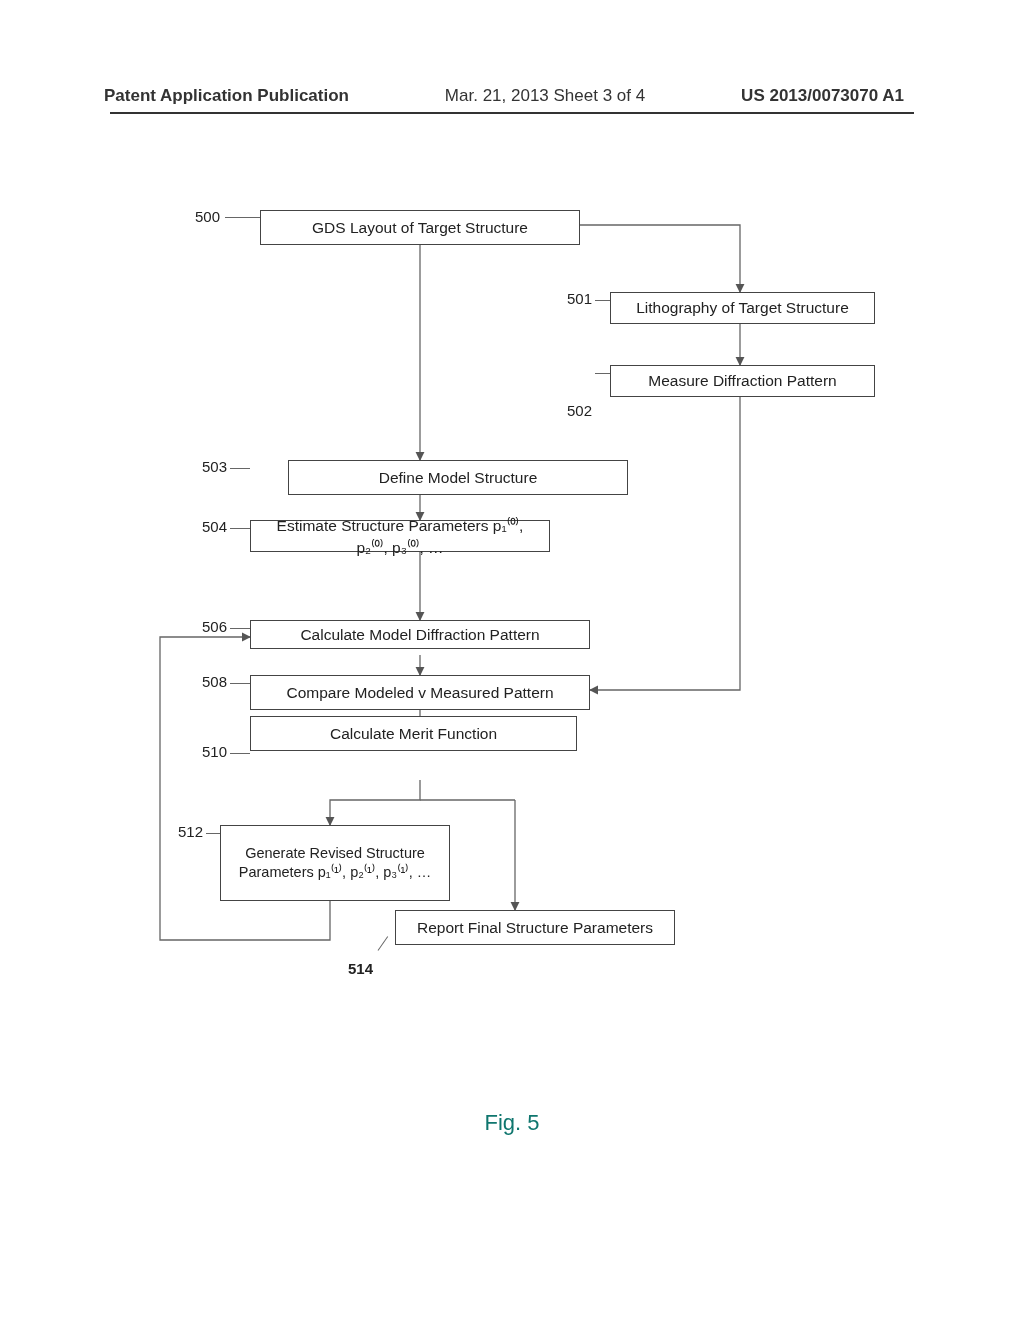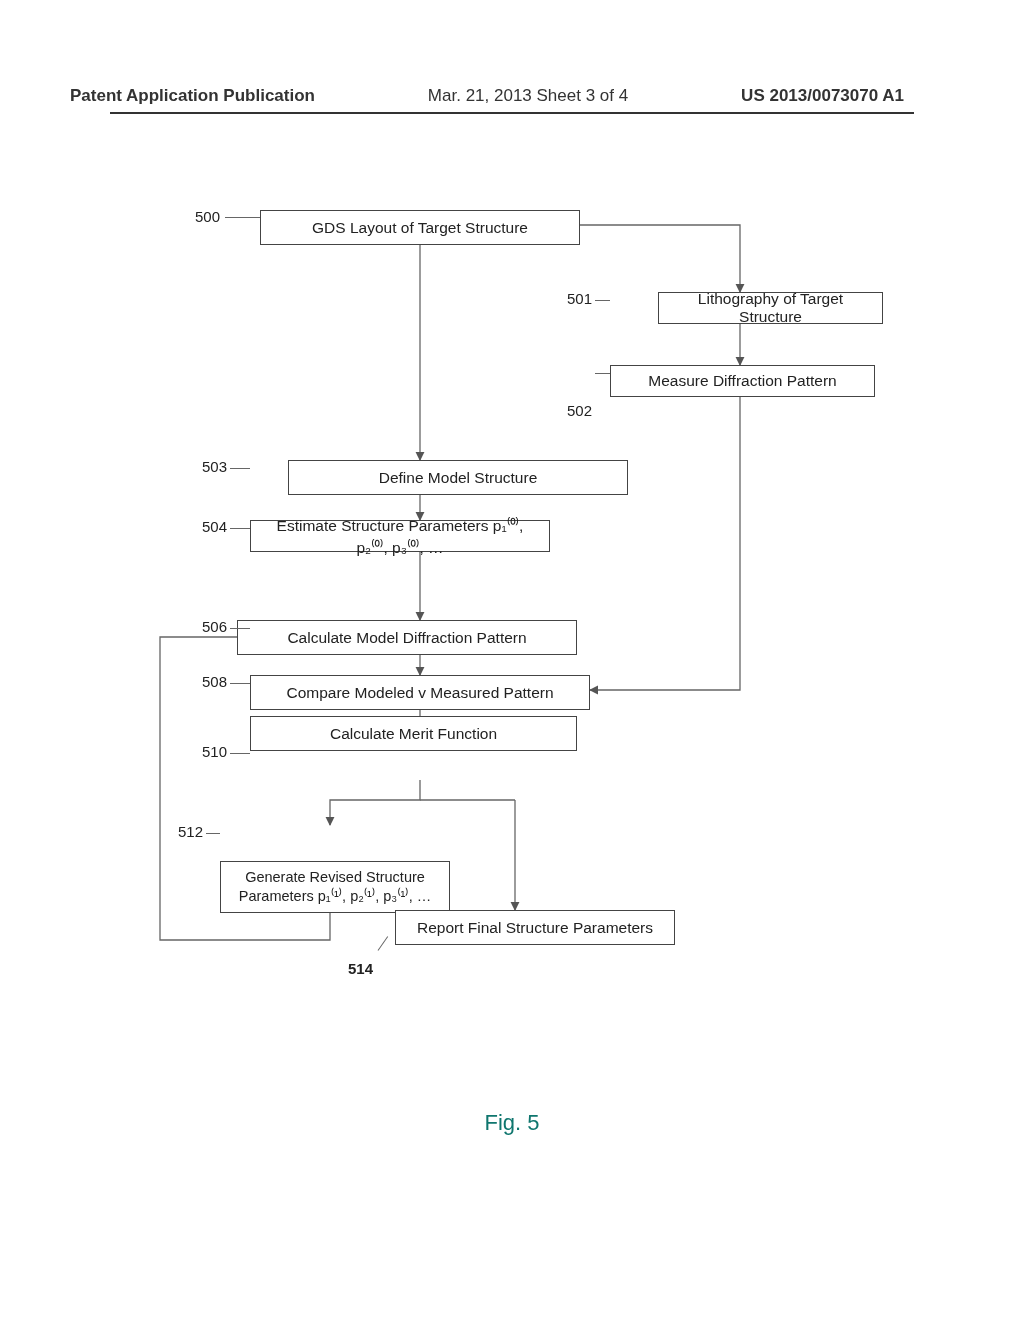--- a/index.html
+++ b/index.html
@@ -8,21 +8,21 @@
       height: 1320px;
       background: #fff;
       font-family: Arial, Helvetica, sans-serif;
       position: relative;
     }
     .header {
       position: absolute;
       top: 86px;
       left: 0;
       right: 0;
-      padding: 0 120px 0 70px;
+      padding: 0 120px 0 104px;
       display: flex;
       justify-content: space-between;
       font-size: 17px;
       color: #333;
     }
     .header-left { font-weight: bold; }
     .header-mid { }
     .header-right { font-weight: bold; }
     .hr {
       position: absolute;
@@ -116,28 +116,28 @@
       <polyline points="300,580 300,600 210,600 210,625" marker-end="url(#ah)"></polyline>
 
       <polyline points="395,600 395,710" marker-end="url(#ah)"></polyline>
       <line x1="300" y1="600" x2="395" y2="600"></line>
 
       <polyline points="210,685 210,740 40,740 40,437 130,437" marker-end="url(#ah)"></polyline>
     </g>
   </svg>
 
   <div class="box" style="left:140px; top:10px; width:320px; height:35px;">GDS Layout of Target Structure</div>
-  <div class="box" style="left:490px; top:92px; width:225px; height:32px;margin-left:48px;">Lithography of Target Structure</div>
+  <div class="box" style="left:490px; top:92px; width:265px; height:32px;">Lithography of Target Structure</div>
   <div class="box" style="left:490px; top:165px; width:265px; height:32px;">Measure Diffraction Pattern</div>
   <div class="box" style="left:130px; top:260px; width:340px; height:35px;margin-left:38px;">Define Model Structure</div>
   <div class="box" style="left:130px; top:320px; width:300px; height:32px;">Estimate Structure Parameters p₁⁽⁰⁾, p₂⁽⁰⁾, p₃⁽⁰⁾, …</div>
-  <div class="box" style="left:117px; top:420px; width:340px; height:35px;">Calculate Model Diffraction Pattern</div>
+  <div class="box" style="left:130px; top:420px; width:340px; height:29px;">Calculate Model Diffraction Pattern</div>
   <div class="box" style="left:130px; top:475px; width:340px; height:35px;">Compare Modeled v Measured Pattern</div>
   <div class="box" style="left:130px; top:516px; width:327px; height:35px;">Calculate Merit Function</div>
-  <div class="box" style="left:100px; top:625px; width:230px; height:52px; font-size:14.5px;margin-top:36px;">Generate Revised Structure Parameters p₁⁽¹⁾, p₂⁽¹⁾, p₃⁽¹⁾, …</div>
+  <div class="box" style="left:100px; top:625px; width:230px; height:76px; font-size:14.5px;">Generate Revised Structure Parameters p₁⁽¹⁾, p₂⁽¹⁾, p₃⁽¹⁾, …</div>
   <div class="box" style="left:275px; top:710px; width:280px; height:35px;">Report Final Structure Parameters</div>
 
   <span class="label" style="left:75px; top:8px;">500</span>
   <span class="label" style="left:447px; top:90px;">501</span>
   <span class="label" style="left:447px; top:163px;margin-top:39px;">502</span>
   <span class="label" style="left:82px; top:258px;">503</span>
   <span class="label" style="left:82px; top:318px;">504</span>
   <span class="label" style="left:82px; top:418px;">506</span>
   <span class="label" style="left:82px; top:473px;">508</span>
   <span class="label" style="left:82px; top:543px;">510</span>

